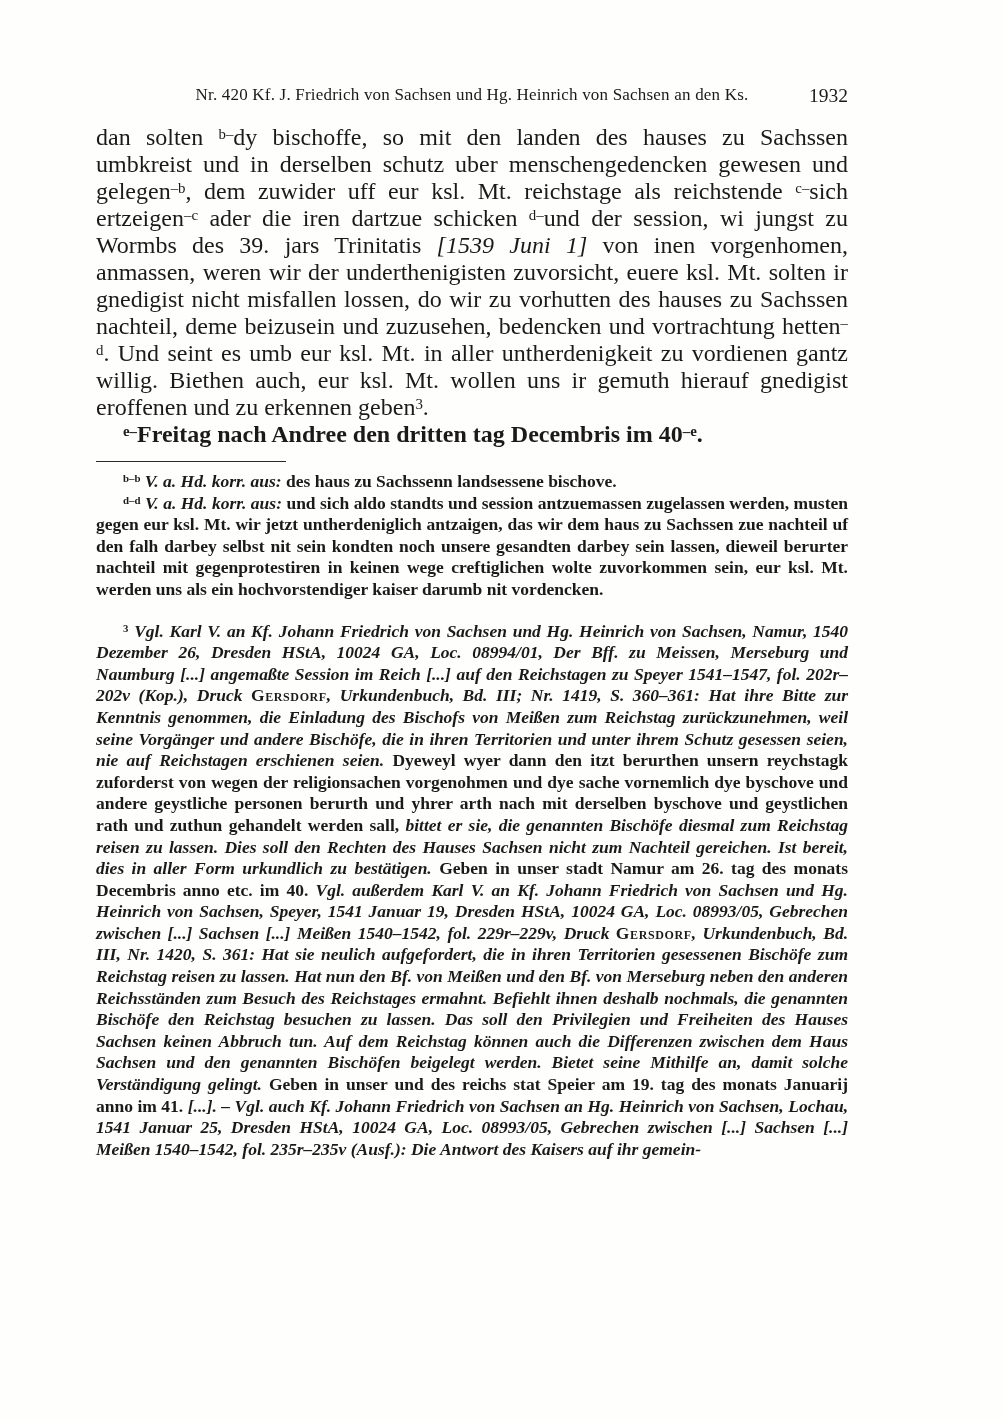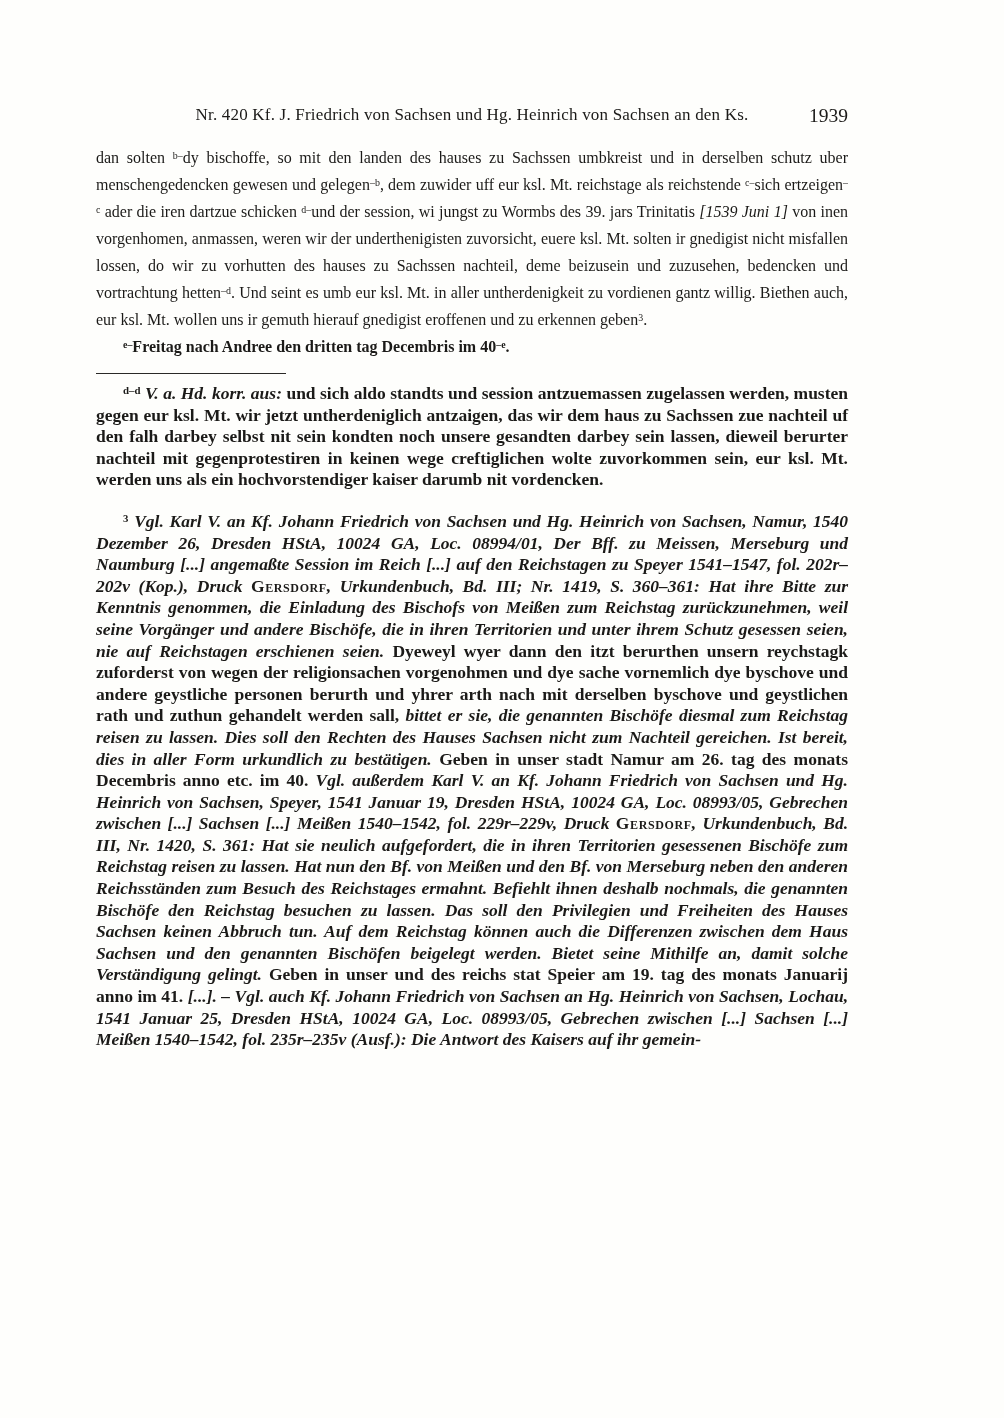--- a/index.html
+++ b/index.html
@@ -16,40 +16,39 @@
     width: 1004px;
     height: 1418px;
     background: #fefefc;
     overflow: hidden;
   }
   .content {
     position: absolute;
     left: 96px;
     top: 84px;
     width: 752px;
-    margin-top: 20px;
   }
   .running-header {
     position: relative;
     height: 24px;
     text-align: center;
     font-size: 17px;
     line-height: 22px;
     white-space: nowrap;
     margin-bottom: 16px;
   }
   .header-title { letter-spacing: 0.2px; }
   .page-number {
     position: absolute;
     right: 0;
     bottom: 1px;
     font-size: 19.5px;
   }
   .main-text p {
-    font-size: 16px;
+    font-size: 24px;
     line-height: 27px;
     text-align: justify;
     hyphens: auto;
   }
   .indent { text-indent: 27px; font-weight: bold; }
   .separator-rule {
     width: 190px;
     height: 0;
     border-top: 1.4px solid #2a2927;
     margin: 13px 0 9px 0;
@@ -72,31 +71,32 @@
   .sc { font-variant: small-caps; letter-spacing: 0.6px; }
 </style>
 </head>
 <body>
 
 <div class="page">
   <div class="content">
 
     <div class="running-header">
       <span class="header-title">Nr. 420 Kf. J. Friedrich von Sachsen und Hg. Heinrich von Sachsen an den Ks.</span>
-      <span class="page-number">1939</span>
+      <span class="page-number">1932</span>
     </div>
 
     <div class="main-text">
         <p><span>dan solten </span><span class="sup">b–</span><span>dy bischoffe, so mit den landen des hauses zu Sachssen umbkreist und in derselben schutz uber menschengedencken gewesen und gelegen</span><span class="sup">–b</span><span>, dem zuwider uff eur ksl. Mt. reichstage als reichstende </span><span class="sup">c–</span><span>sich ertzeigen</span><span class="sup">–c</span><span> ader die iren dartzue schicken </span><span class="sup">d–</span><span>und der session, wi jungst zu Wormbs des 39. jars Trinitatis </span><span class="it">[1539 Juni 1]</span><span> von inen vorgenhomen, anmassen, weren wir der underthenigisten zuvorsicht, euere ksl. Mt. solten ir gnedigist nicht misfallen lossen, do wir zu vorhutten des hauses zu Sachssen nachteil, deme beizusein und zuzusehen, bedencken und vortrachtung hetten</span><span class="sup">–d</span><span>. Und seint es umb eur ksl. Mt. in aller untherdenigkeit zu vordienen gantz willig. Biethen auch, eur ksl. Mt. wollen uns ir gemuth hierauf gnedigist eroffenen und zu erkennen geben</span><span class="sup">3</span><span>.</span></p>
         <p class="indent"><span class="sup">e–</span><span>Freitag nach Andree den dritten tag Decembris im 40</span><span class="sup">–e</span><span>.</span></p>
       </div>
 
     <div class="separator-rule"></div>
 
     <div class="apparatus">
+        <p class="indent"><span class="sup">b–b</span><span> </span><span class="it">V. a. Hd. korr. aus:</span><span> des haus zu Sachssenn landsessene bischove.</span></p>
         <p class="indent"><span class="sup">d–d</span><span> </span><span class="it">V. a. Hd. korr. aus:</span><span> und sich aldo standts und session antzuemassen zugelassen werden, musten gegen eur ksl. Mt. wir jetzt untherdeniglich antzaigen, das wir dem haus zu Sachssen zue nachteil uf den falh darbey selbst nit sein kondten noch unsere gesandten darbey sein lassen, dieweil berurter nachteil mit gegenprotestiren in keinen wege creftiglichen wolte zuvorkommen sein, eur ksl. Mt. werden uns als ein hochvorstendiger kaiser darumb nit vordencken.</span></p>
       </div>
 
     <div class="footnotes">
         <p class="indent"><span class="sup">3</span><span> </span><span class="it">Vgl. Karl V. an Kf. Johann Friedrich von Sachsen und Hg. Heinrich von Sachsen, Namur, 1540 Dezember 26, Dresden HStA, 10024 GA, Loc. 08994/01, Der Bff. zu Meissen, Merseburg und Naumburg [...] angemaßte Session im Reich [...] auf den Reichstagen zu Speyer 1541–1547, fol. 202r–202v (Kop.), Druck </span><span class="sc">Gersdorf</span><span class="it">, Urkundenbuch, Bd. III; Nr. 1419, S. 360–361: Hat ihre Bitte zur Kenntnis genommen, die Einladung des Bischofs von Meißen zum Reichstag zurückzunehmen, weil seine Vorgänger und andere Bischöfe, die in ihren Territorien und unter ihrem Schutz gesessen seien, nie auf Reichstagen erschienen seien.</span><span> Dyeweyl wyer dann den itzt berurthen unsern reychstagk zuforderst von wegen der religionsachen vorgenohmen und dye sache vornemlich dye byschove und andere geystliche personen berurth und yhrer arth nach mit derselben byschove und geystlichen rath und zuthun gehandelt werden sall, </span><span class="it">bittet er sie, die genannten Bischöfe diesmal zum Reichstag reisen zu lassen. Dies soll den Rechten des Hauses Sachsen nicht zum Nachteil gereichen. Ist bereit, dies in aller Form urkundlich zu bestätigen.</span><span> Geben in unser stadt Namur am 26. tag des monats Decembris anno etc. im 40. </span><span class="it">Vgl. außerdem Karl V. an Kf. Johann Friedrich von Sachsen und Hg. Heinrich von Sachsen, Speyer, 1541 Januar 19, Dresden HStA, 10024 GA, Loc. 08993/05, Gebrechen zwischen [...] Sachsen [...] Meißen 1540–1542, fol. 229r–229v, Druck </span><span class="sc">Gersdorf</span><span class="it">, Urkundenbuch, Bd. III, Nr. 1420, S. 361: Hat sie neulich aufgefordert, die in ihren Territorien gesessenen Bischöfe zum Reichstag reisen zu lassen. Hat nun den Bf. von Meißen und den Bf. von Merseburg neben den anderen Reichsständen zum Besuch des Reichstages ermahnt. Befiehlt ihnen deshalb nochmals, die genannten Bischöfe den Reichstag besuchen zu lassen. Das soll den Privilegien und Freiheiten des Hauses Sachsen keinen Abbruch tun. Auf dem Reichstag können auch die Differenzen zwischen dem Haus Sachsen und den genannten Bischöfen beigelegt werden. Bietet seine Mithilfe an, damit solche Verständigung gelingt.</span><span> Geben in unser und des reichs stat Speier am 19. tag des monats Januarij anno im 41. </span><span class="it">[...]. – Vgl. auch Kf. Johann Friedrich von Sachsen an Hg. Heinrich von Sachsen, Lochau, 1541 Januar 25, Dresden HStA, 10024 GA, Loc. 08993/05, Gebrechen zwischen [...] Sachsen [...] Meißen 1540–1542, fol. 235r–235v (Ausf.): Die Antwort des Kaisers auf ihr gemein-</span></p>
       </div>
 
   </div>
 </div>
 

